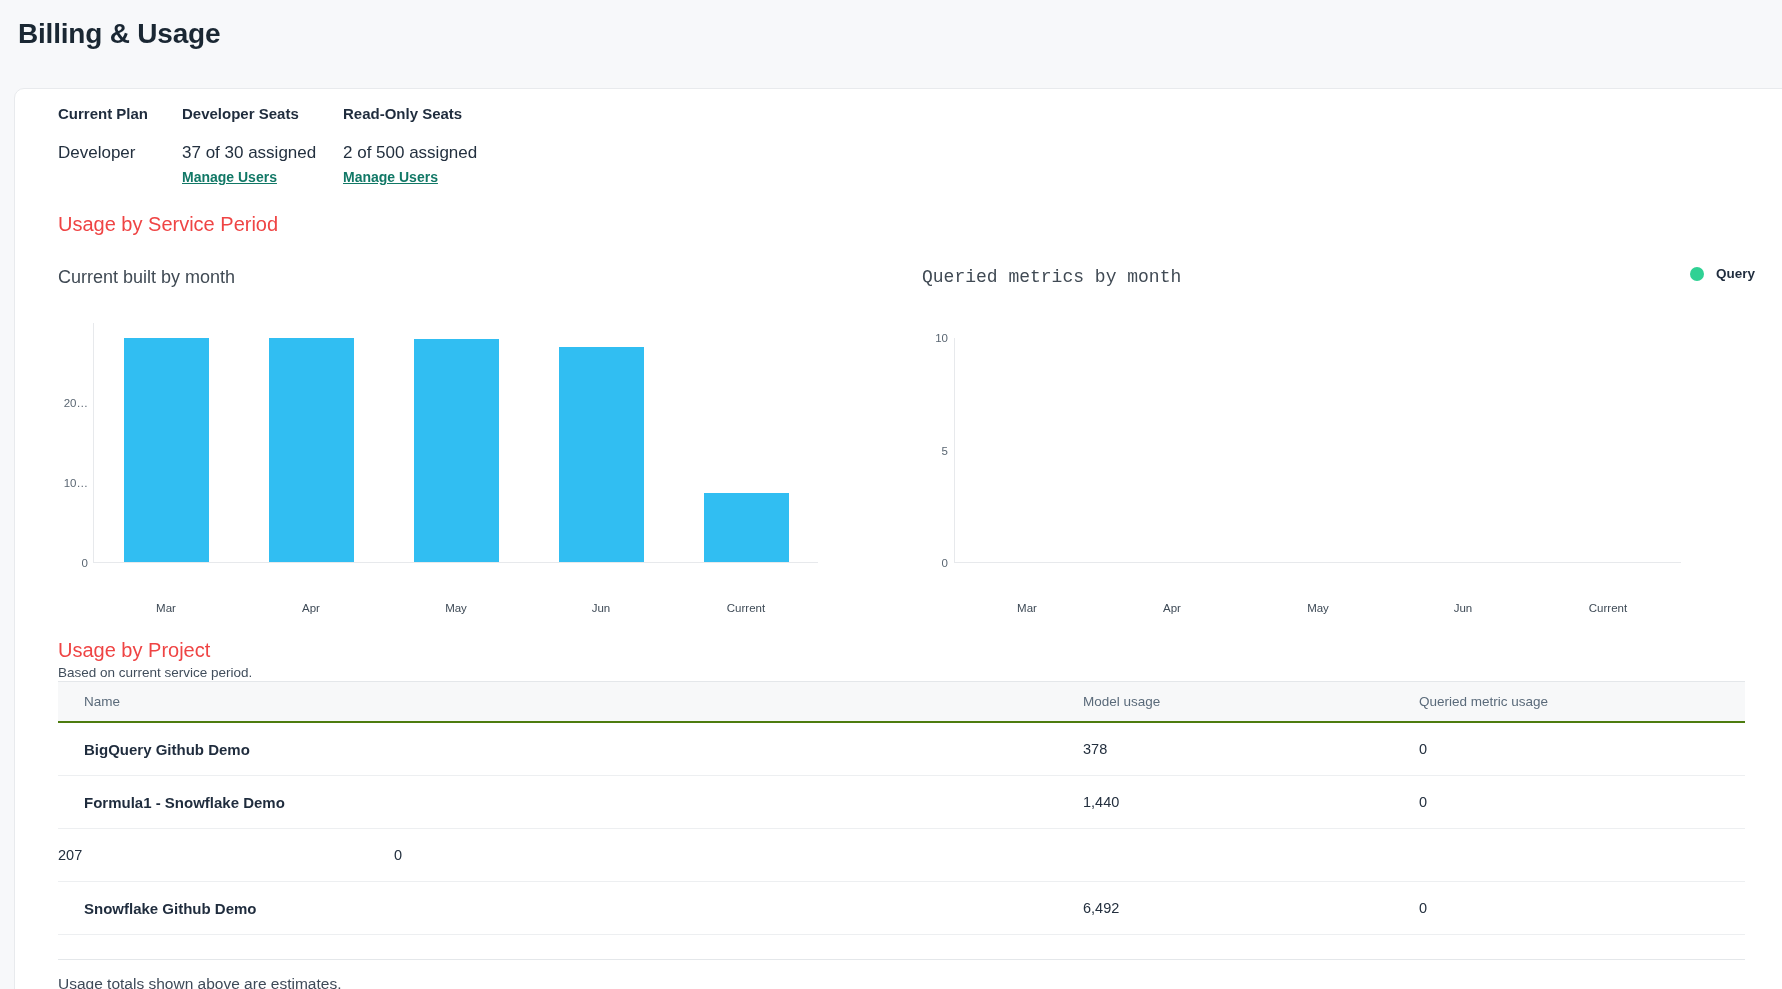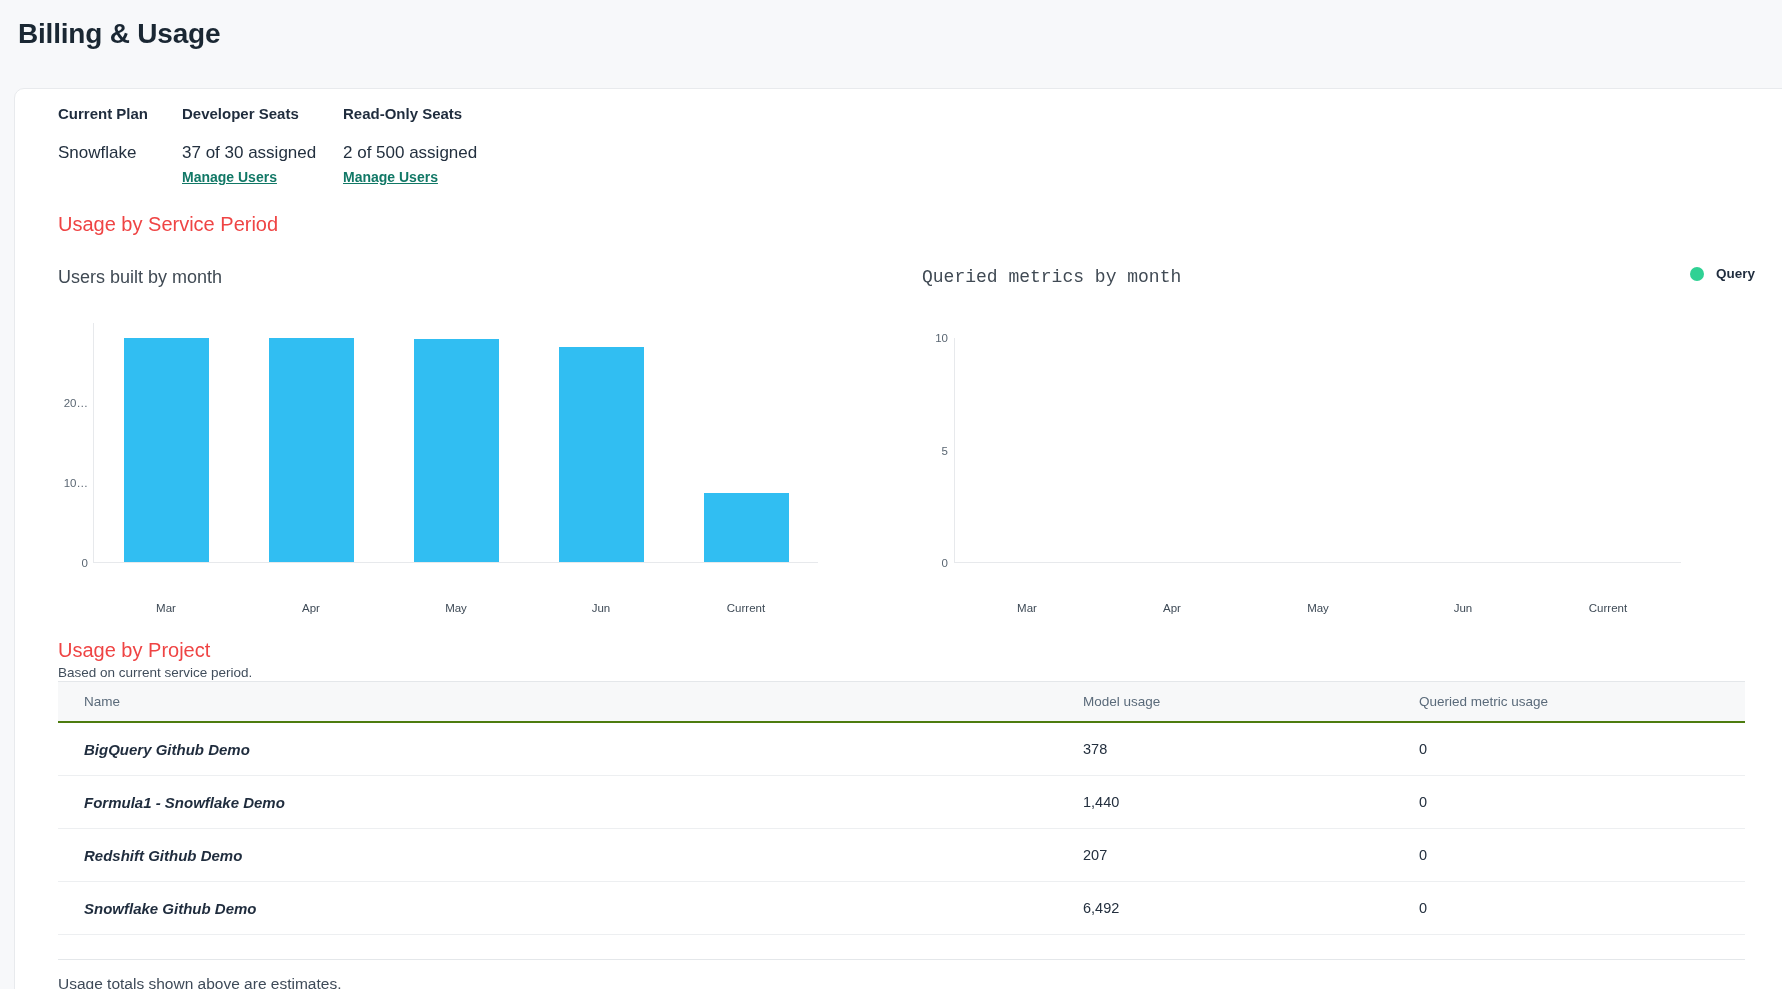--- a/index.html
+++ b/index.html
@@ -40,51 +40,51 @@
   
   .table-subtitle { position:absolute; left:58px; top:664px; font-size:13.5px; line-height:18px; color:#414e5c; }
   .ptable { position:absolute; left:58px; top:681px; width:1687px; }
   .ptable-header { display:flex; height:42px; align-items:center; background:#f7f8f9; border-top:1px solid #e4e7ea; border-bottom:2px solid #4d7c0f; }
   .ptable-header .cell { font-size:13.5px; color:#5a6a7a; font-weight:400; }
   .ptable-row { display:flex; height:53px; align-items:center; border-bottom:1px solid #edeff1; background:#fff; }
   .cell { overflow:hidden; white-space:nowrap; }
   .col-name { width:1025px; padding-left:26px; }
   .col-model { width:336px; }
   .col-metric { width:326px; }
-  .ptable-row .col-name { font-size:15px; font-weight:700; color:#1f2c3d;font-style:italic; }
+  .ptable-row .col-name { font-size:15px; font-weight:700; color:#1f2c3d; }
   .ptable-row .col-model, .ptable-row .col-metric { font-size:14.5px; color:#232f3e; }
   .ptable-spacer { height:25px; border-bottom:1px solid #e4e7ea; background:#fff; }
 
   .footnote { position:absolute; left:58px; top:974px; font-size:15.5px; line-height:20px; color:#3e4a58; }
 </style>
 </head>
 <body>
 
 <div class="page">
 
   <div class="page-header">
     <div class="page-title">Billing &amp; Usage</div>
   </div>
 
   <div class="card"></div>
 
   <div id="plan-row">
       <div class="plan-label" style="left: 58px;">Current Plan</div>
-      <div class="plan-value" style="left: 58px;">Snowflake</div>
+      <div class="plan-value" style="left: 58px;">Developer</div>
       <div class="plan-label" style="left: 182px;">Developer Seats</div>
       <div class="plan-value" style="left: 182px;">37 of 30 assigned</div>
       <a class="plan-link" style="left: 182px;">Manage Users</a>
       <div class="plan-label" style="left: 343px;">Read-Only Seats</div>
       <div class="plan-value" style="left: 343px;">2 of 500 assigned</div>
       <a class="plan-link" style="left: 343px;">Manage Users</a>
     </div>
 
   <div class="section-title" style="top:211px;">Usage by Service Period</div>
 
-  <div class="chart-title" style="left:58px; top:265px;">Users built by month</div>
+  <div class="chart-title" style="left:58px; top:265px;">Current built by month</div>
   <div class="chart-title" style="left:922px; top:265px;font-family:Liberation Mono, monospace;">Queried metrics by month</div>
 
   <div class="legend">
     <span class="legend-dot" id="legend-dot" style="background: rgb(48, 209, 148);"></span>
     <span class="legend-label">Query</span>
   </div>
 
   <div id="chart0" style="position: absolute; left: 0px; top: 0px;">
       <div class="plot" style="left: 93px; top: 323px; width: 725px; height: 240px;">
         <div class="bar" style="left: 30px; width: 85px; height: 224px; background: rgb(49, 190, 242);"></div>
@@ -127,21 +127,20 @@
         <div class="cell col-name">BigQuery Github Demo</div>
         <div class="cell col-model">378</div>
         <div class="cell col-metric">0</div>
       </div>
       <div class="ptable-row">
         <div class="cell col-name">Formula1 - Snowflake Demo</div>
         <div class="cell col-model">1,440</div>
         <div class="cell col-metric">0</div>
       </div>
       <div class="ptable-row">
-        <div class="cell col-name">Redshift Github Demo</div>
         <div class="cell col-model">207</div>
         <div class="cell col-metric">0</div>
       </div>
       <div class="ptable-row">
         <div class="cell col-name">Snowflake Github Demo</div>
         <div class="cell col-model">6,492</div>
         <div class="cell col-metric">0</div>
       </div>
       <div class="ptable-spacer"></div>
     </div>

